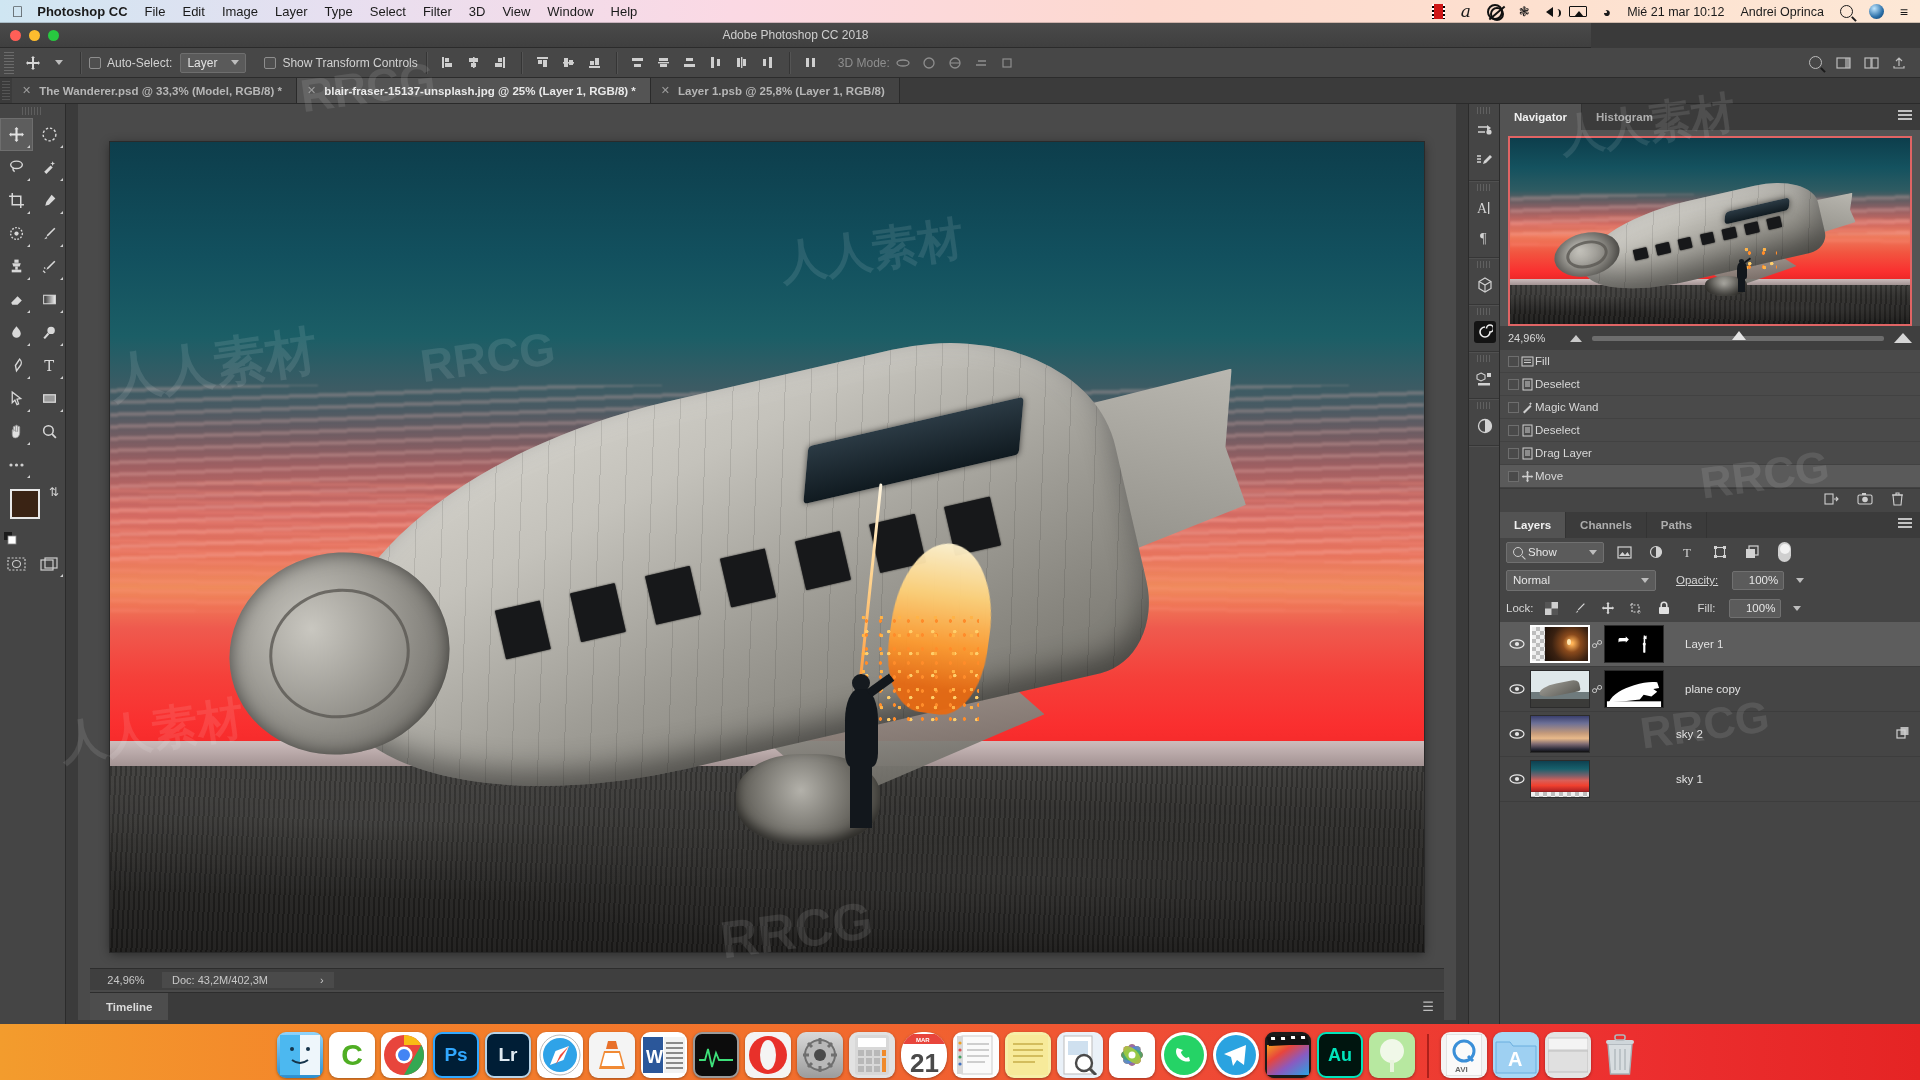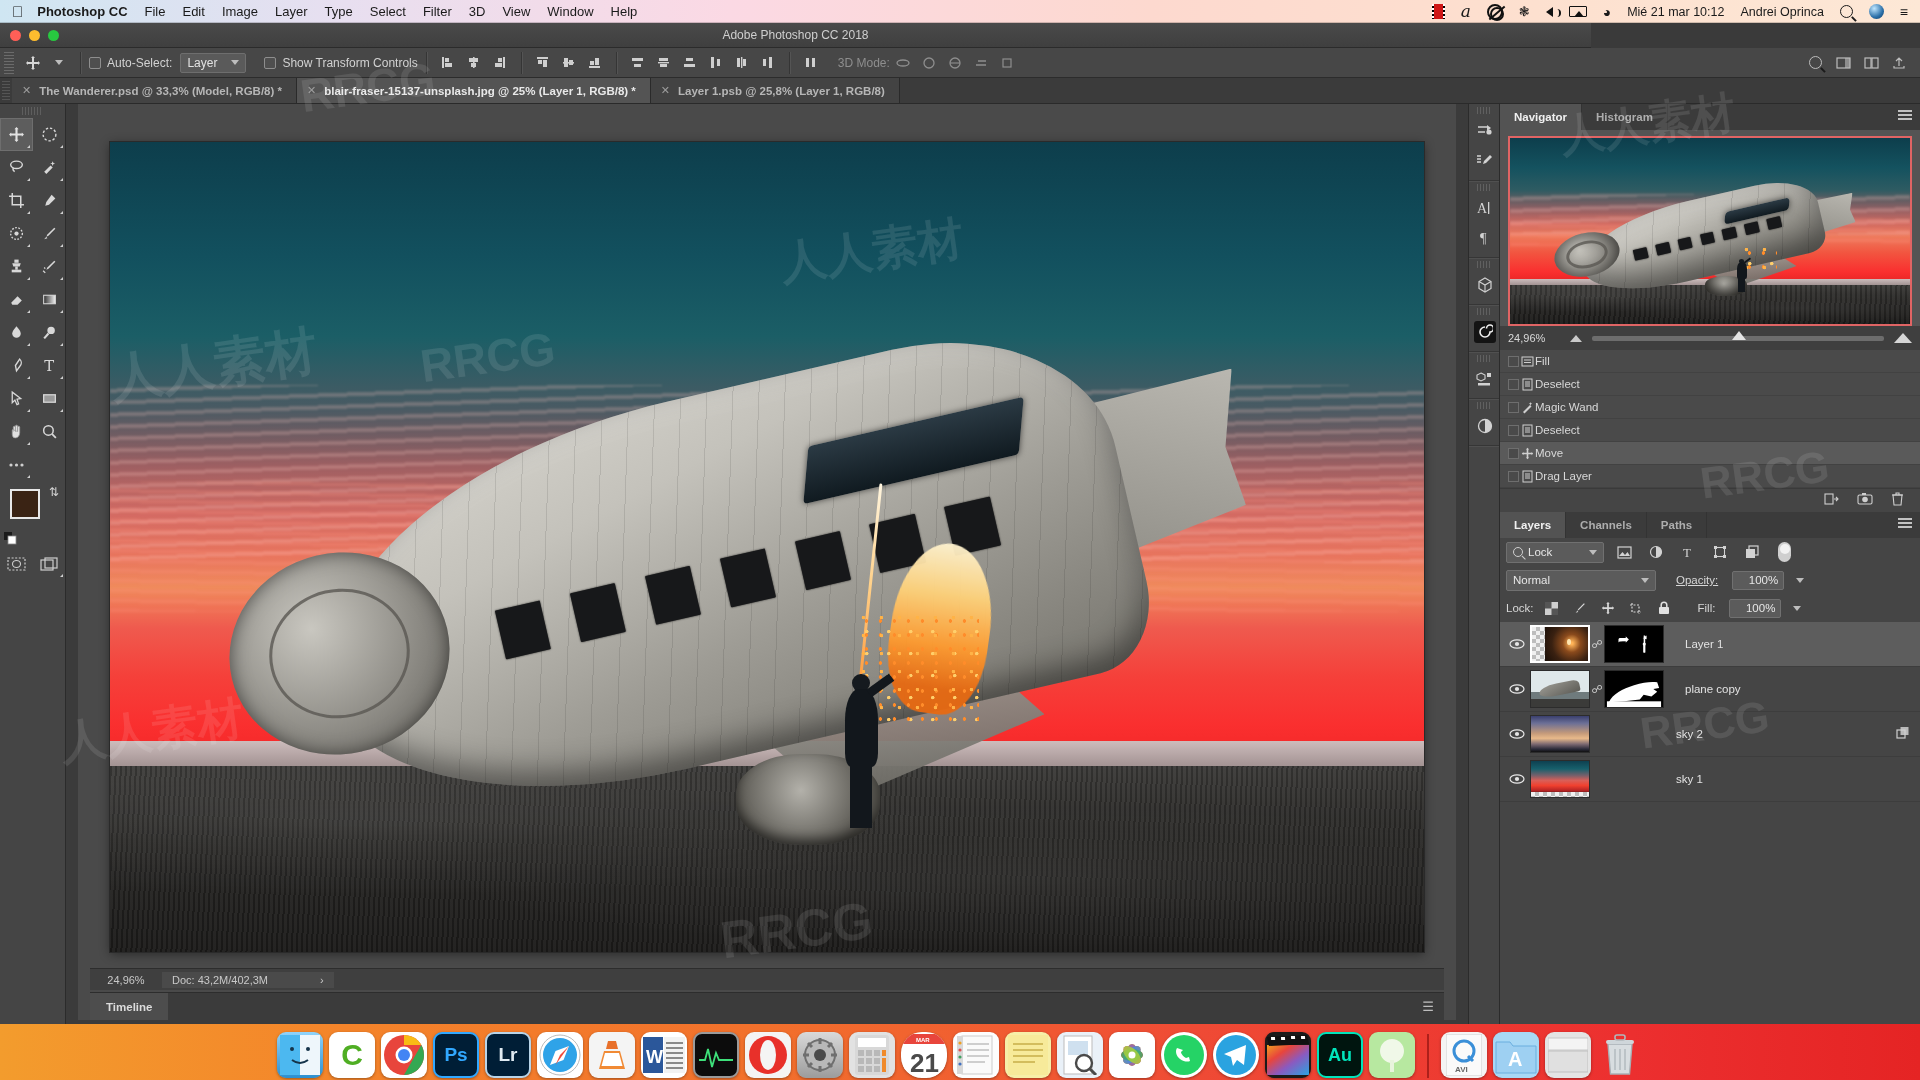--- a/index.html
+++ b/index.html
@@ -942,38 +942,38 @@
         <div class="histrow">
           <span class="histcb"></span>
           <span class="histicon">
               <svg width="13" height="13" viewBox="0 0 13 13">
                 <rect x="2" y="1" width="9" height="11" fill="none" stroke="#cfcfcf" stroke-width="1"></rect>
                 <path d="M4 4h5M4 6h5M4 8h5" stroke="#cfcfcf" stroke-width="1"></path>
               </svg>
             </span>
           <span>Deselect</span>
         </div>
-        <div class="histrow sel">
-          <span class="histcb"></span>
-          <span class="histicon">
-              <svg width="13" height="13" viewBox="0 0 16 16">
-                <path d="M8 1l2 2H9v4h4V6l2 2-2 2V9H9v4h1l-2 2-2-2h1V9H3v1L1 8l2-2v1h4V3H6z" fill="#cfcfcf"></path>
-              </svg>
-            </span>
-          <span>Move</span>
-        </div>
         <div class="histrow">
           <span class="histcb"></span>
           <span class="histicon">
               <svg width="13" height="13" viewBox="0 0 13 13">
                 <rect x="2" y="1" width="9" height="11" fill="none" stroke="#cfcfcf" stroke-width="1"></rect>
                 <path d="M4 4h5M4 6h5M4 8h5" stroke="#cfcfcf" stroke-width="1"></path>
               </svg>
             </span>
           <span>Drag Layer</span>
+        </div>
+        <div class="histrow sel">
+          <span class="histcb"></span>
+          <span class="histicon">
+              <svg width="13" height="13" viewBox="0 0 16 16">
+                <path d="M8 1l2 2H9v4h4V6l2 2-2 2V9H9v4h1l-2 2-2-2h1V9H3v1L1 8l2-2v1h4V3H6z" fill="#cfcfcf"></path>
+              </svg>
+            </span>
+          <span>Move</span>
         </div>
       </div>
       <div class="histfoot">
         <span><svg width="15" height="14" viewBox="0 0 15 14">
               <rect x="1" y="2" width="8" height="10" fill="none" stroke="#cfcfcf" stroke-width="1.1"></rect>
               <path d="M10 7h4M12 5l2 2-2 2" stroke="#cfcfcf" stroke-width="1.1" fill="none"></path>
             </svg></span>
         <span><svg width="16" height="14" viewBox="0 0 16 14">
               <rect x="1" y="3" width="14" height="9" rx="1.5" fill="none" stroke="#cfcfcf" stroke-width="1.1"></rect>
               <circle cx="8" cy="7.5" r="2.8" fill="#cfcfcf"></circle>
@@ -993,21 +993,21 @@
         <div class="ptab">Paths</div>
         <div class="pmenu">
             <div class="bars"></div>
           </div>
       </div>
 
       <div class="lrow">
         <div class="lsel" style="width:98px;justify-content:space-between;">
           <span style="display:flex;align-items:center;gap:5px;">
               <span class="mag"></span>
-              <span>Lock</span>
+              <span>Show</span>
             </span>
           <span class="chev"></span>
         </div>
         <span class="filtbtn">
             <svg width="15" height="13" viewBox="0 0 15 13">
               <rect x="1" y="1" width="13" height="11" fill="none" stroke="#d2d2d2" stroke-width="1.2"></rect>
               <path d="M2 10l3.5-4L8 9l2.5-3 2.5 4z" fill="#d2d2d2"></path>
             </svg>
           </span>
         <span class="filtbtn">

